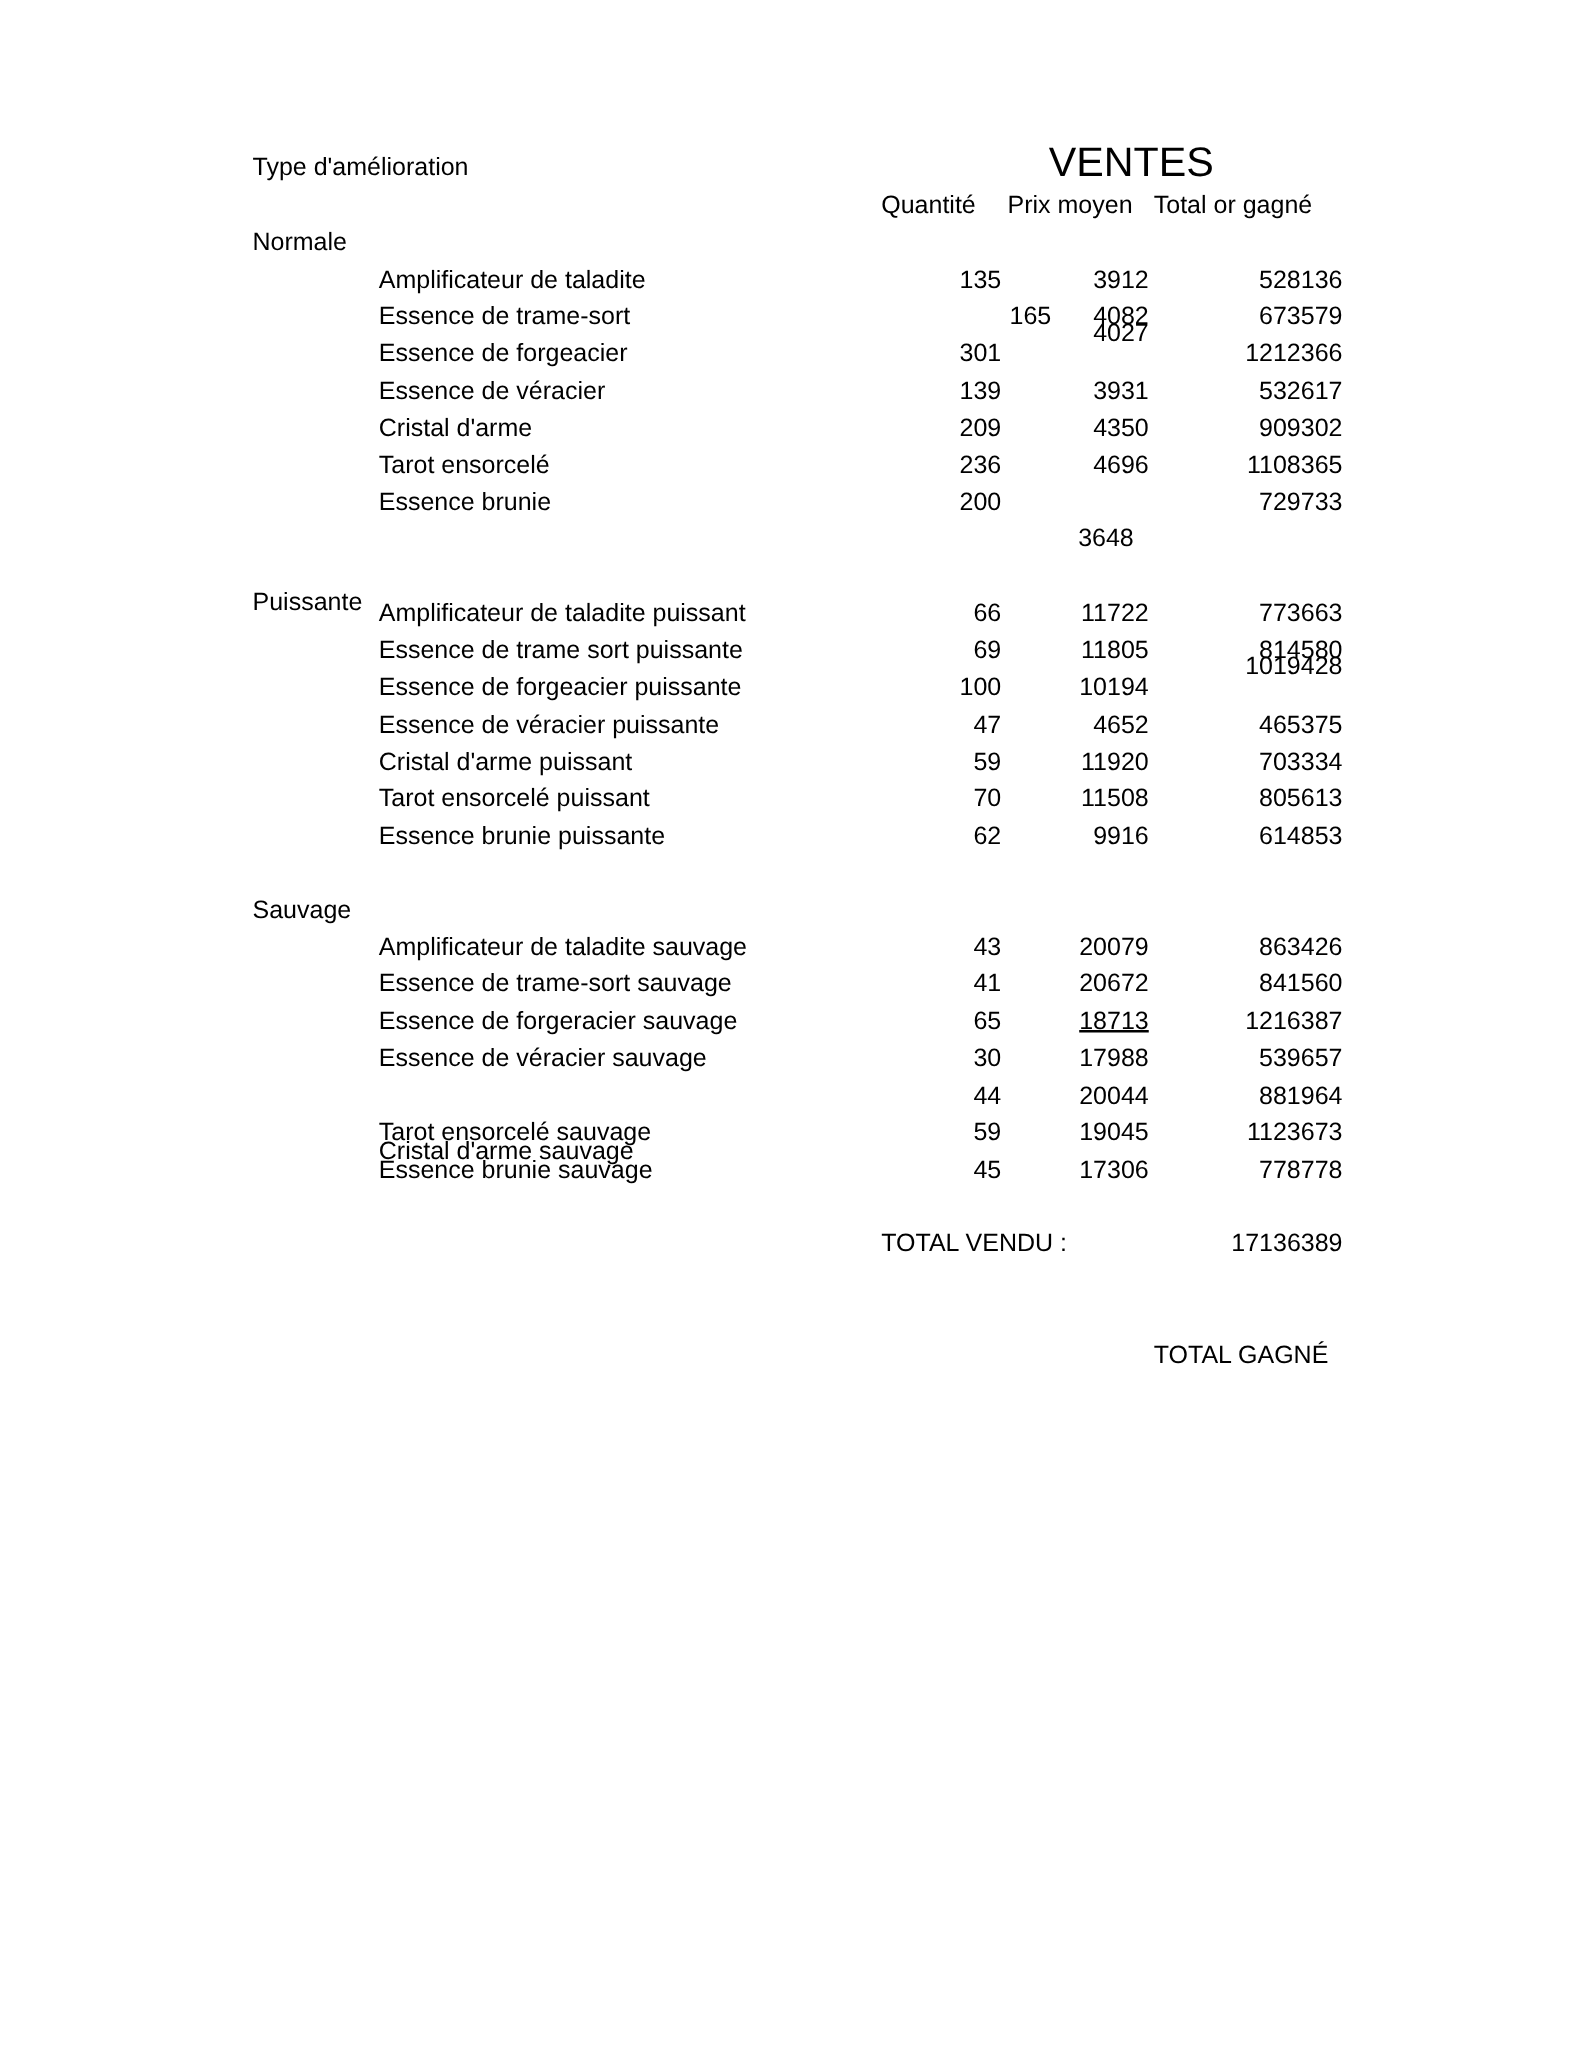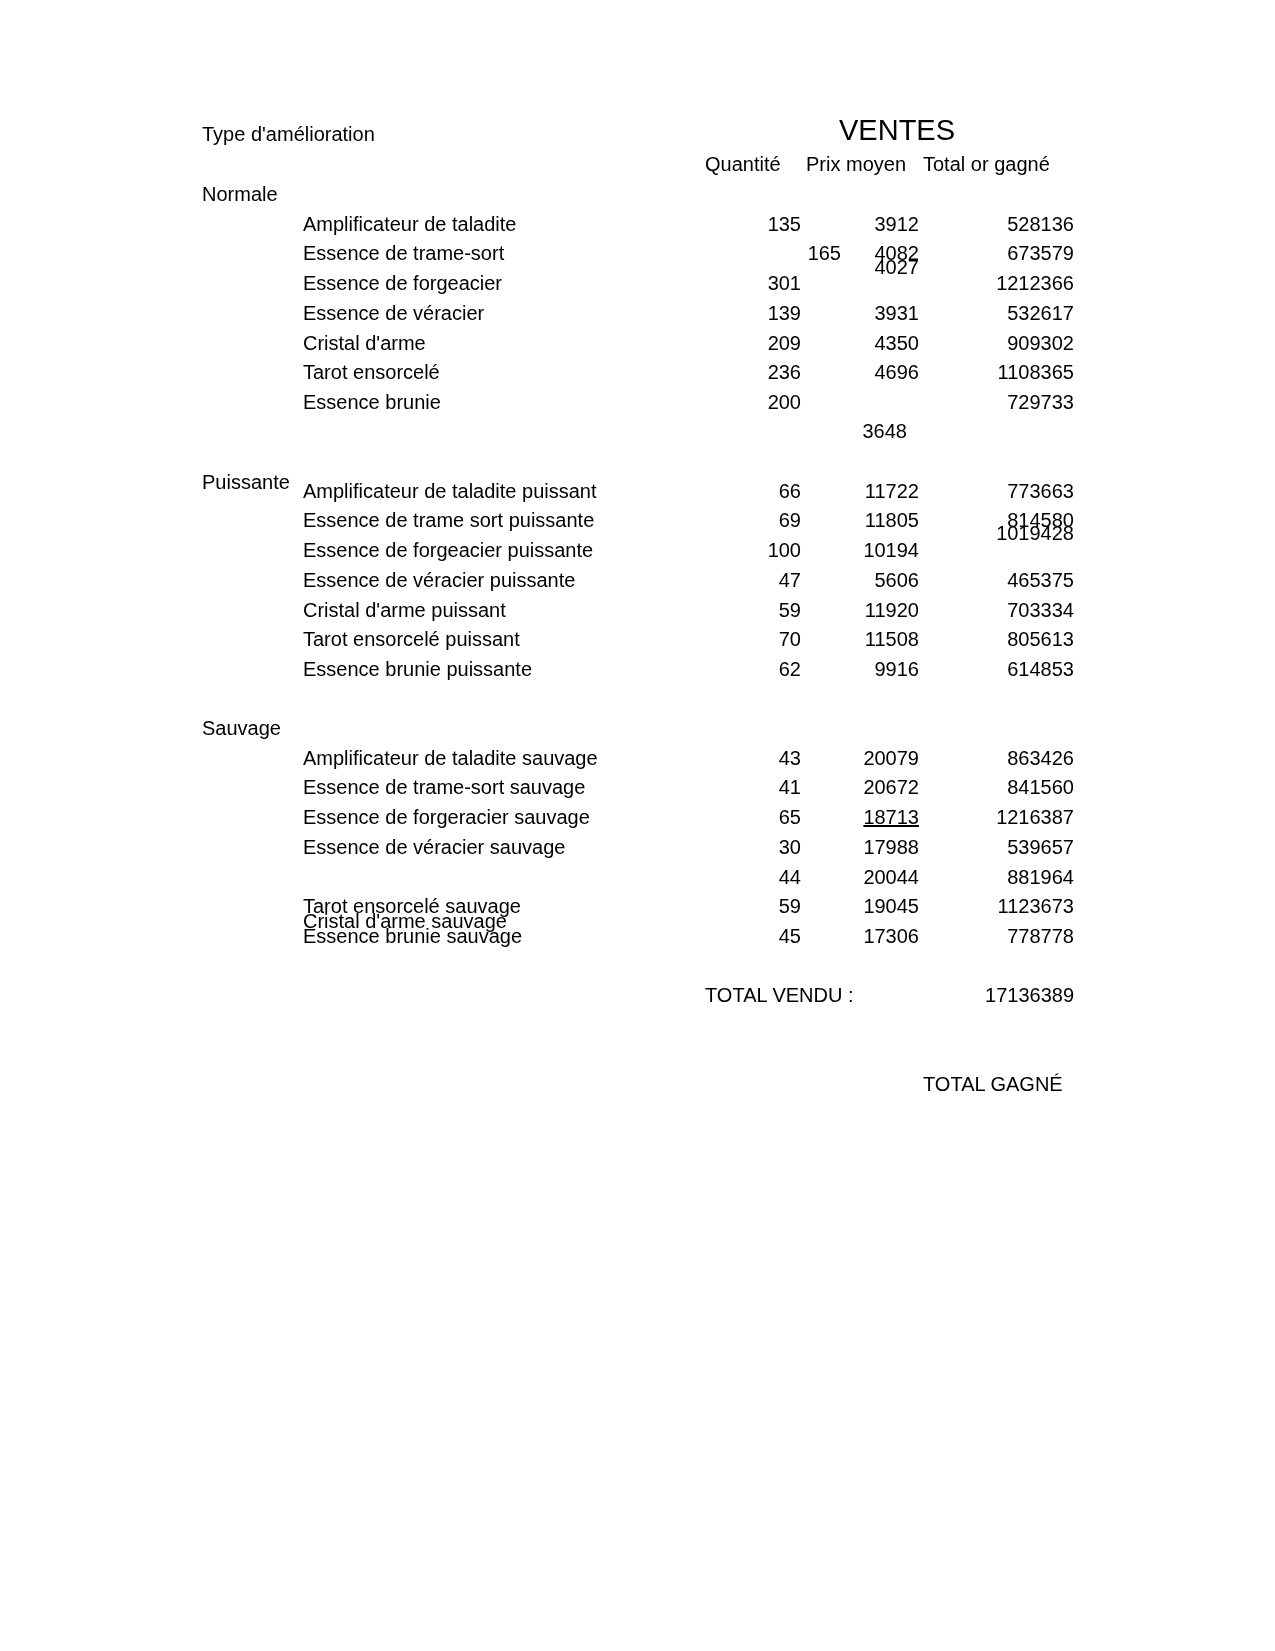--- a/index.html
+++ b/index.html
@@ -1,18 +1,18 @@
 <!DOCTYPE html>
 <html><head>
   <meta charset="utf-8">
   <style>
     html, body { margin: 0; padding: 0; background: #ffffff; }
     body { width: 1275px; height: 1651px; position: relative; font-family: "Liberation Sans", sans-serif; color: #000; overflow: hidden; }
     .abs { position: absolute; white-space: nowrap; font-size: 20px; line-height: 24px; }
-    .title { font-size: 29px; line-height: 34px; }
+    .title { font-size: 33px; line-height: 34px; }
     .r { text-align: right; }
   </style>
 </head>
 <body>
 
 <div>
   <div class="abs" style="left:202px; top:122px;">Type d'amélioration</div>
   <div class="abs title" style="left:839px; top:113px;">VENTES</div>
   <div class="abs" style="left:705px; top:152px;">Quantité</div>
   <div class="abs" style="left:806px; top:152px;">Prix moyen</div>
@@ -77,21 +77,21 @@
       </div>
       <div>
         <div class="abs" style="left: 303px; top: 538px;">Essence de forgeacier puissante</div>
         <div class="abs r" style="left: 700px; width: 101px; top: 538px;">100</div>
         <div class="abs r" style="left: 820px; width: 99px; top: 538px;">10194</div>
         <div class="abs r" style="left: 954px; width: 120px; top: 521px;">1019428</div>
       </div>
       <div>
         <div class="abs" style="left: 303px; top: 568px;">Essence de véracier puissante</div>
         <div class="abs r" style="left: 700px; width: 101px; top: 568px;">47</div>
-        <div class="abs r" style="left: 820px; width: 99px; top: 568px;">5606</div>
+        <div class="abs r" style="left: 820px; width: 99px; top: 568px;">4652</div>
         <div class="abs r" style="left: 954px; width: 120px; top: 568px;">465375</div>
       </div>
       <div>
         <div class="abs" style="left: 303px; top: 598px;">Cristal d'arme puissant</div>
         <div class="abs r" style="left: 700px; width: 101px; top: 598px;">59</div>
         <div class="abs r" style="left: 820px; width: 99px; top: 598px;">11920</div>
         <div class="abs r" style="left: 954px; width: 120px; top: 598px;">703334</div>
       </div>
       <div>
         <div class="abs" style="left: 303px; top: 627px;">Tarot ensorcelé puissant</div>

